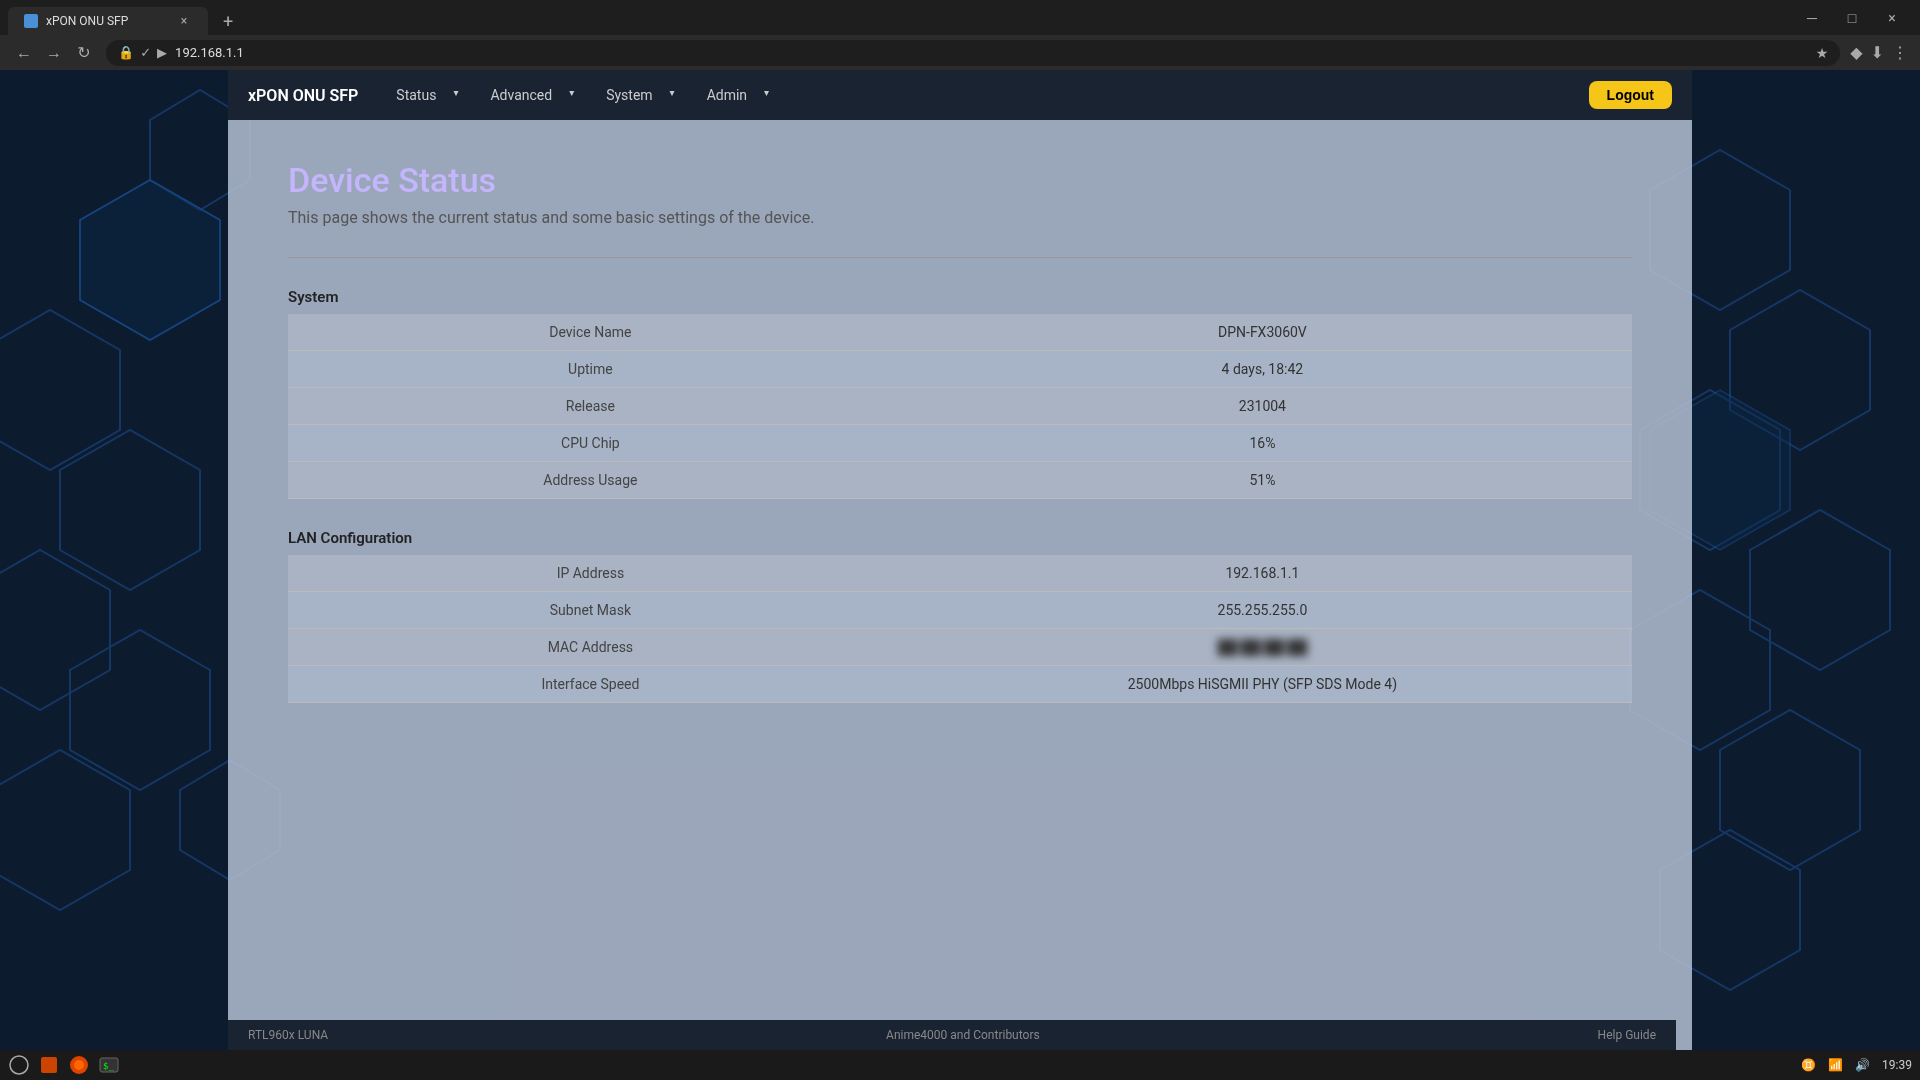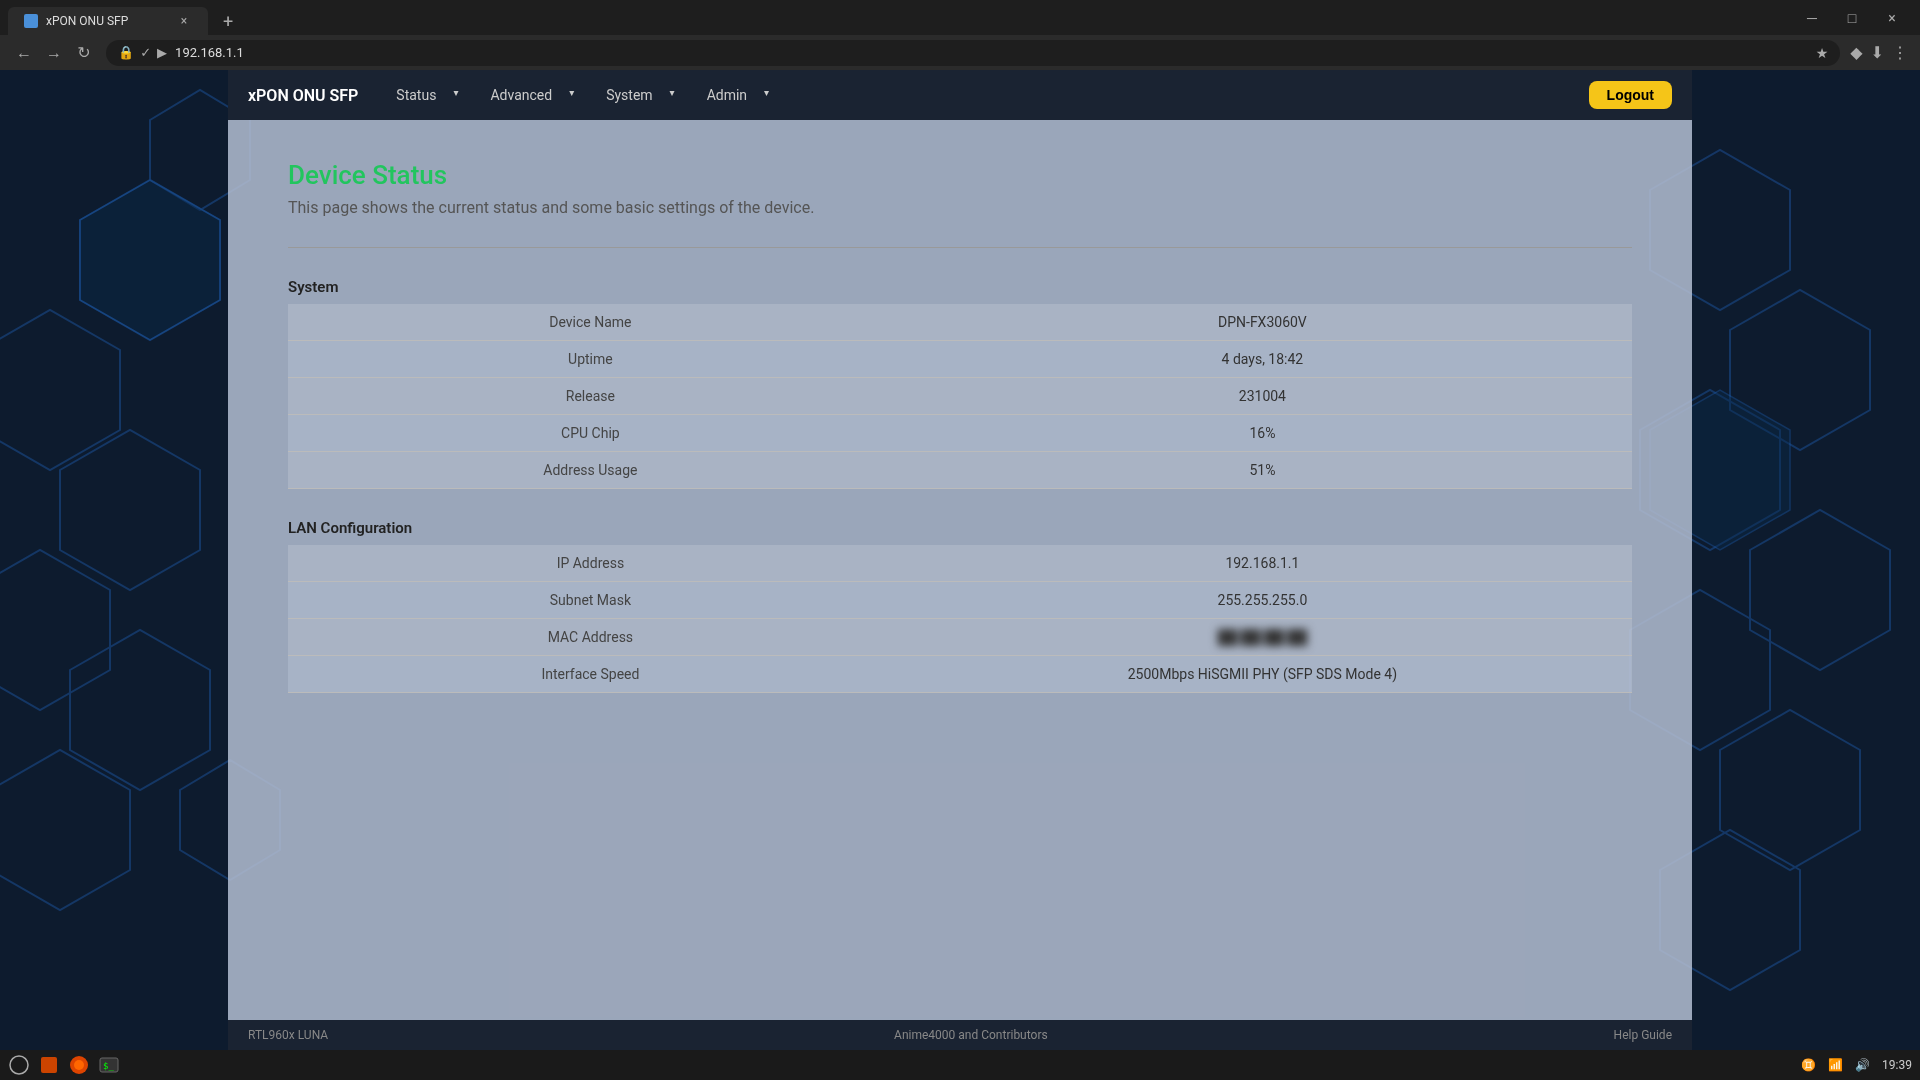--- a/index.html
+++ b/index.html
@@ -216,23 +216,23 @@
     }
 
     
     .page-content {
       padding: 40px 60px;
       flex: 1;
       overflow-y: auto;
     }
 
     .page-title {
-      font-size: 26px;
+      font-size: 34px;
       font-weight: 500;
-      color: #22c55e;
+      color: #c4b5fd;
       margin-bottom: 8px;
     }
 
     .page-subtitle {
       font-size: 16px;
       color: #555;
       margin-bottom: 30px;
     }
 
     .divider {
@@ -284,21 +284,21 @@
 
     .data-table tr:nth-child(even) {
       background: rgba(200,210,225,0.3);
     }
 
     
     .footer {
       position: absolute;
       bottom: 0;
       left: 0;
-      right: 0;
+      right: 16px;
       height: 30px;
       background: #1a2332;
       display: flex;
       align-items: center;
       justify-content: space-between;
       padding: 0 20px;
     }
 
     .footer-text {
       color: #888;

